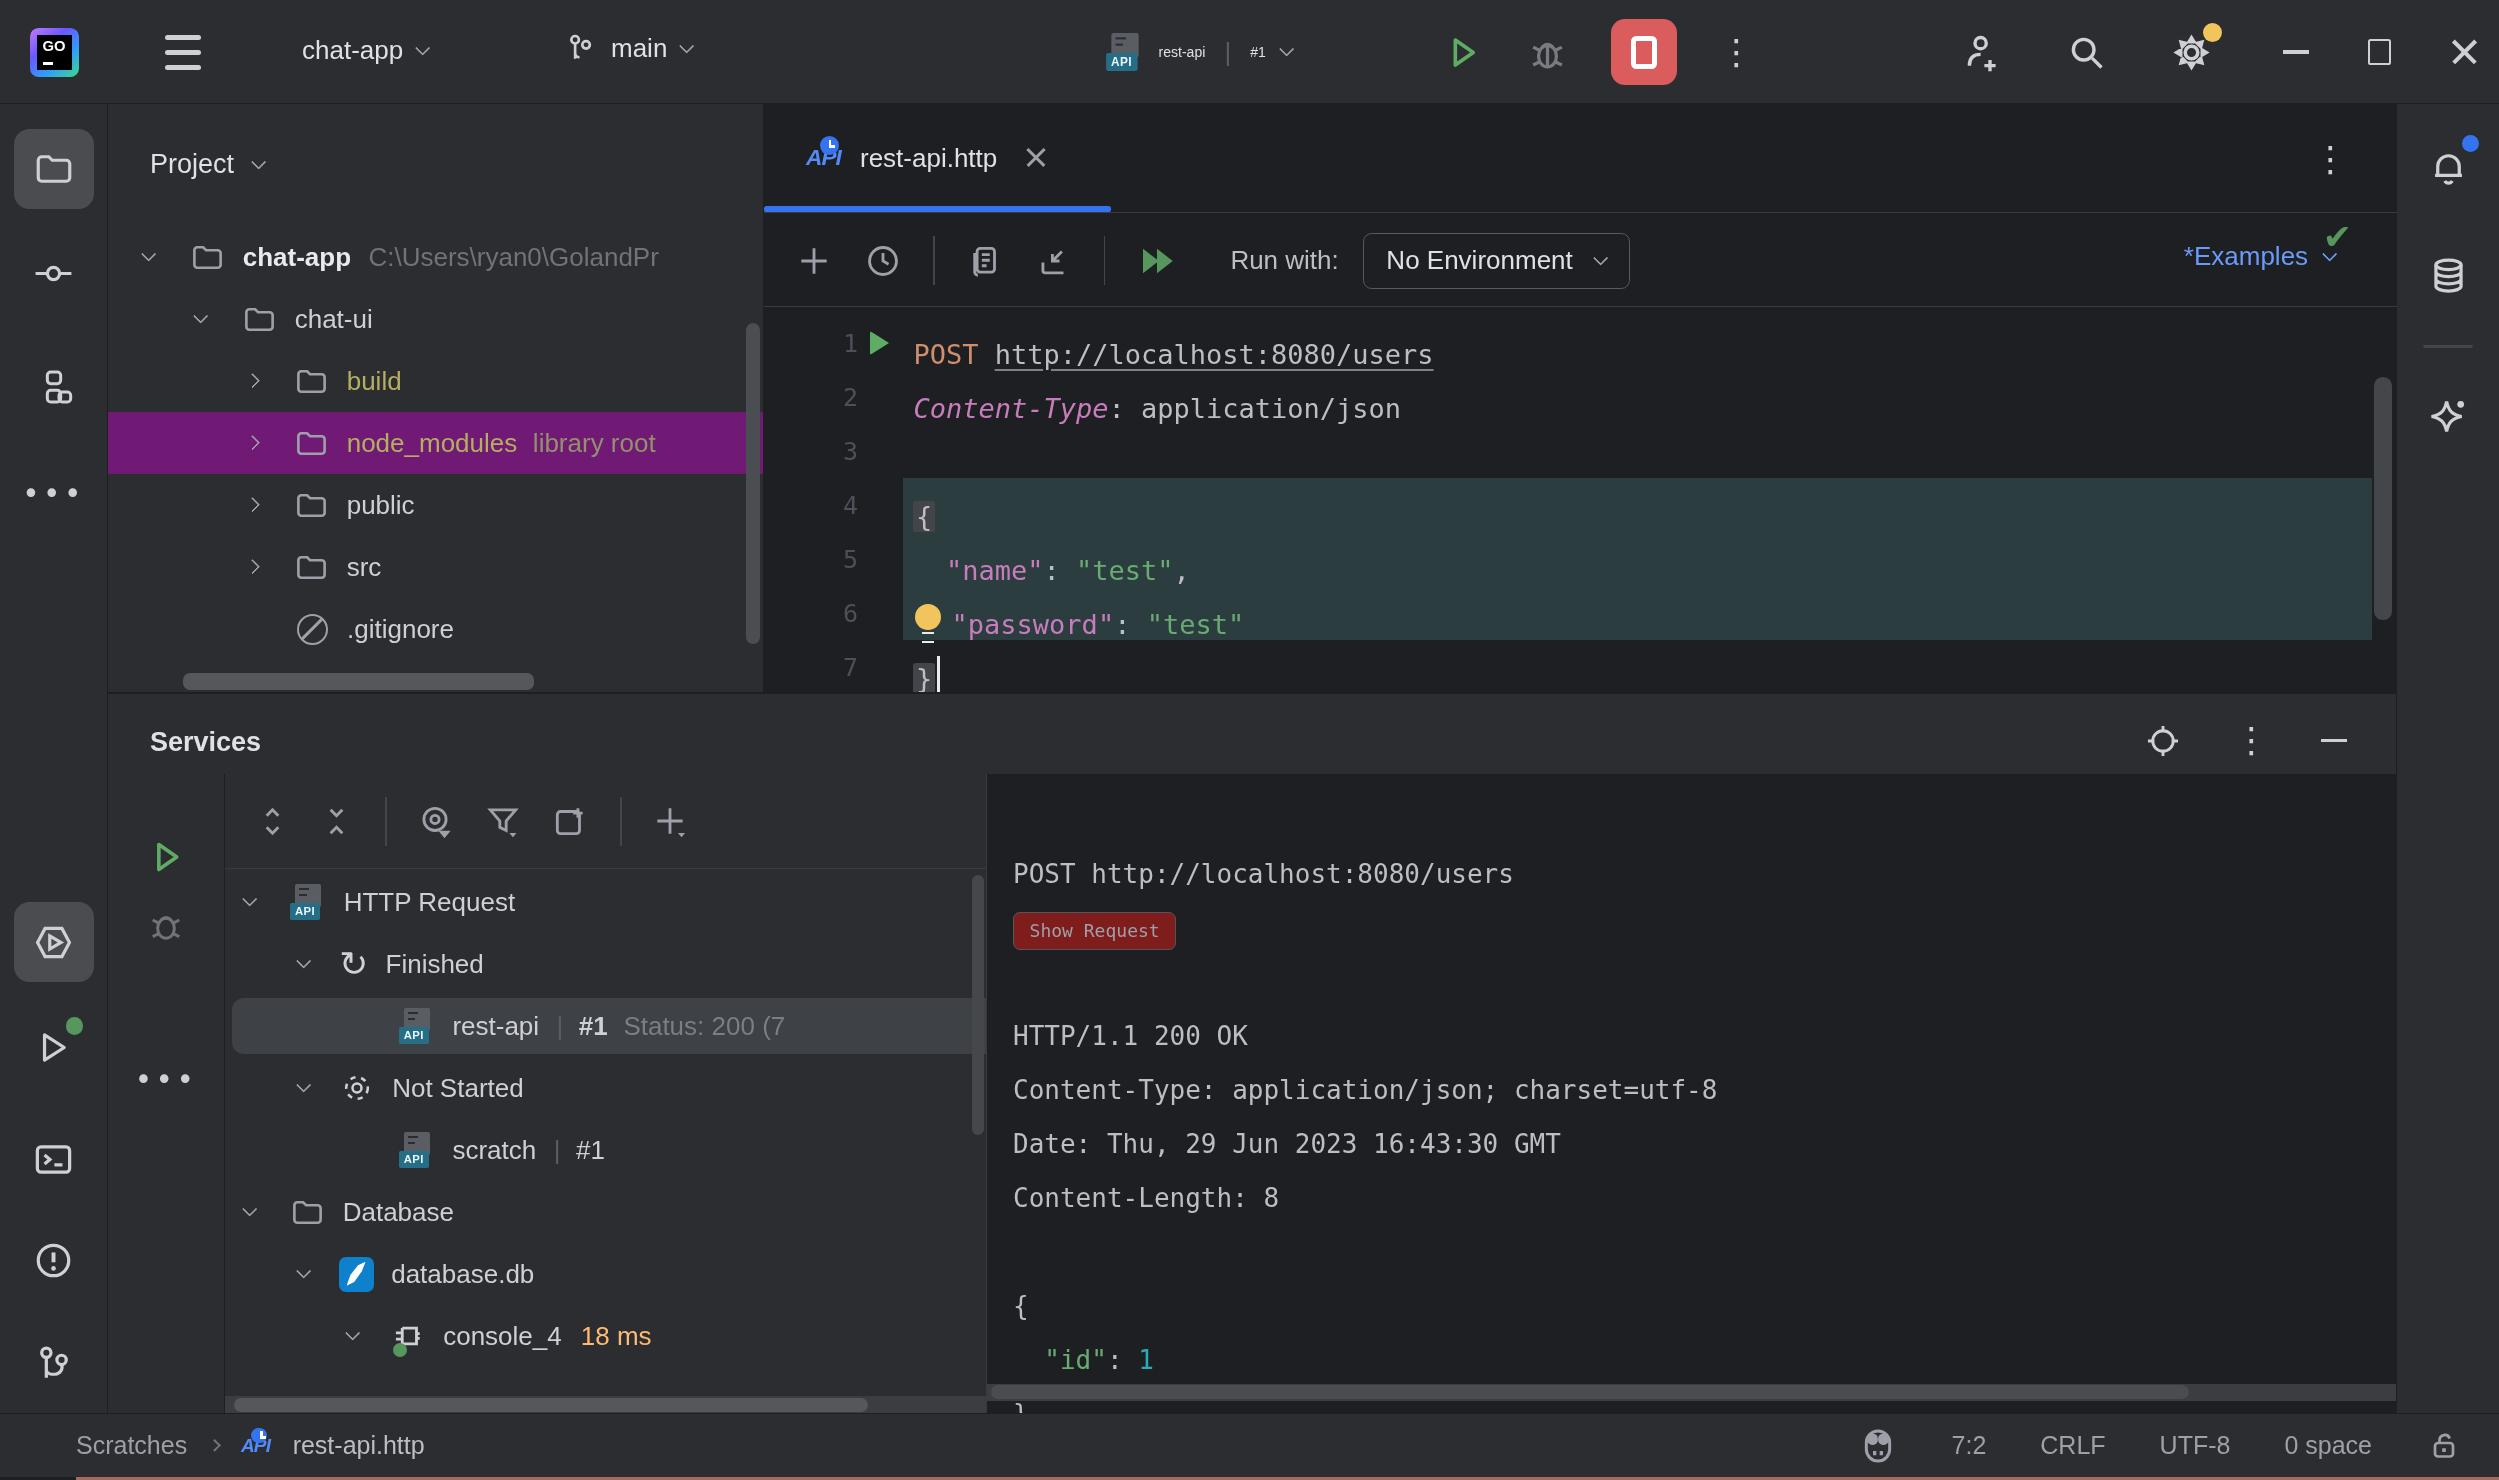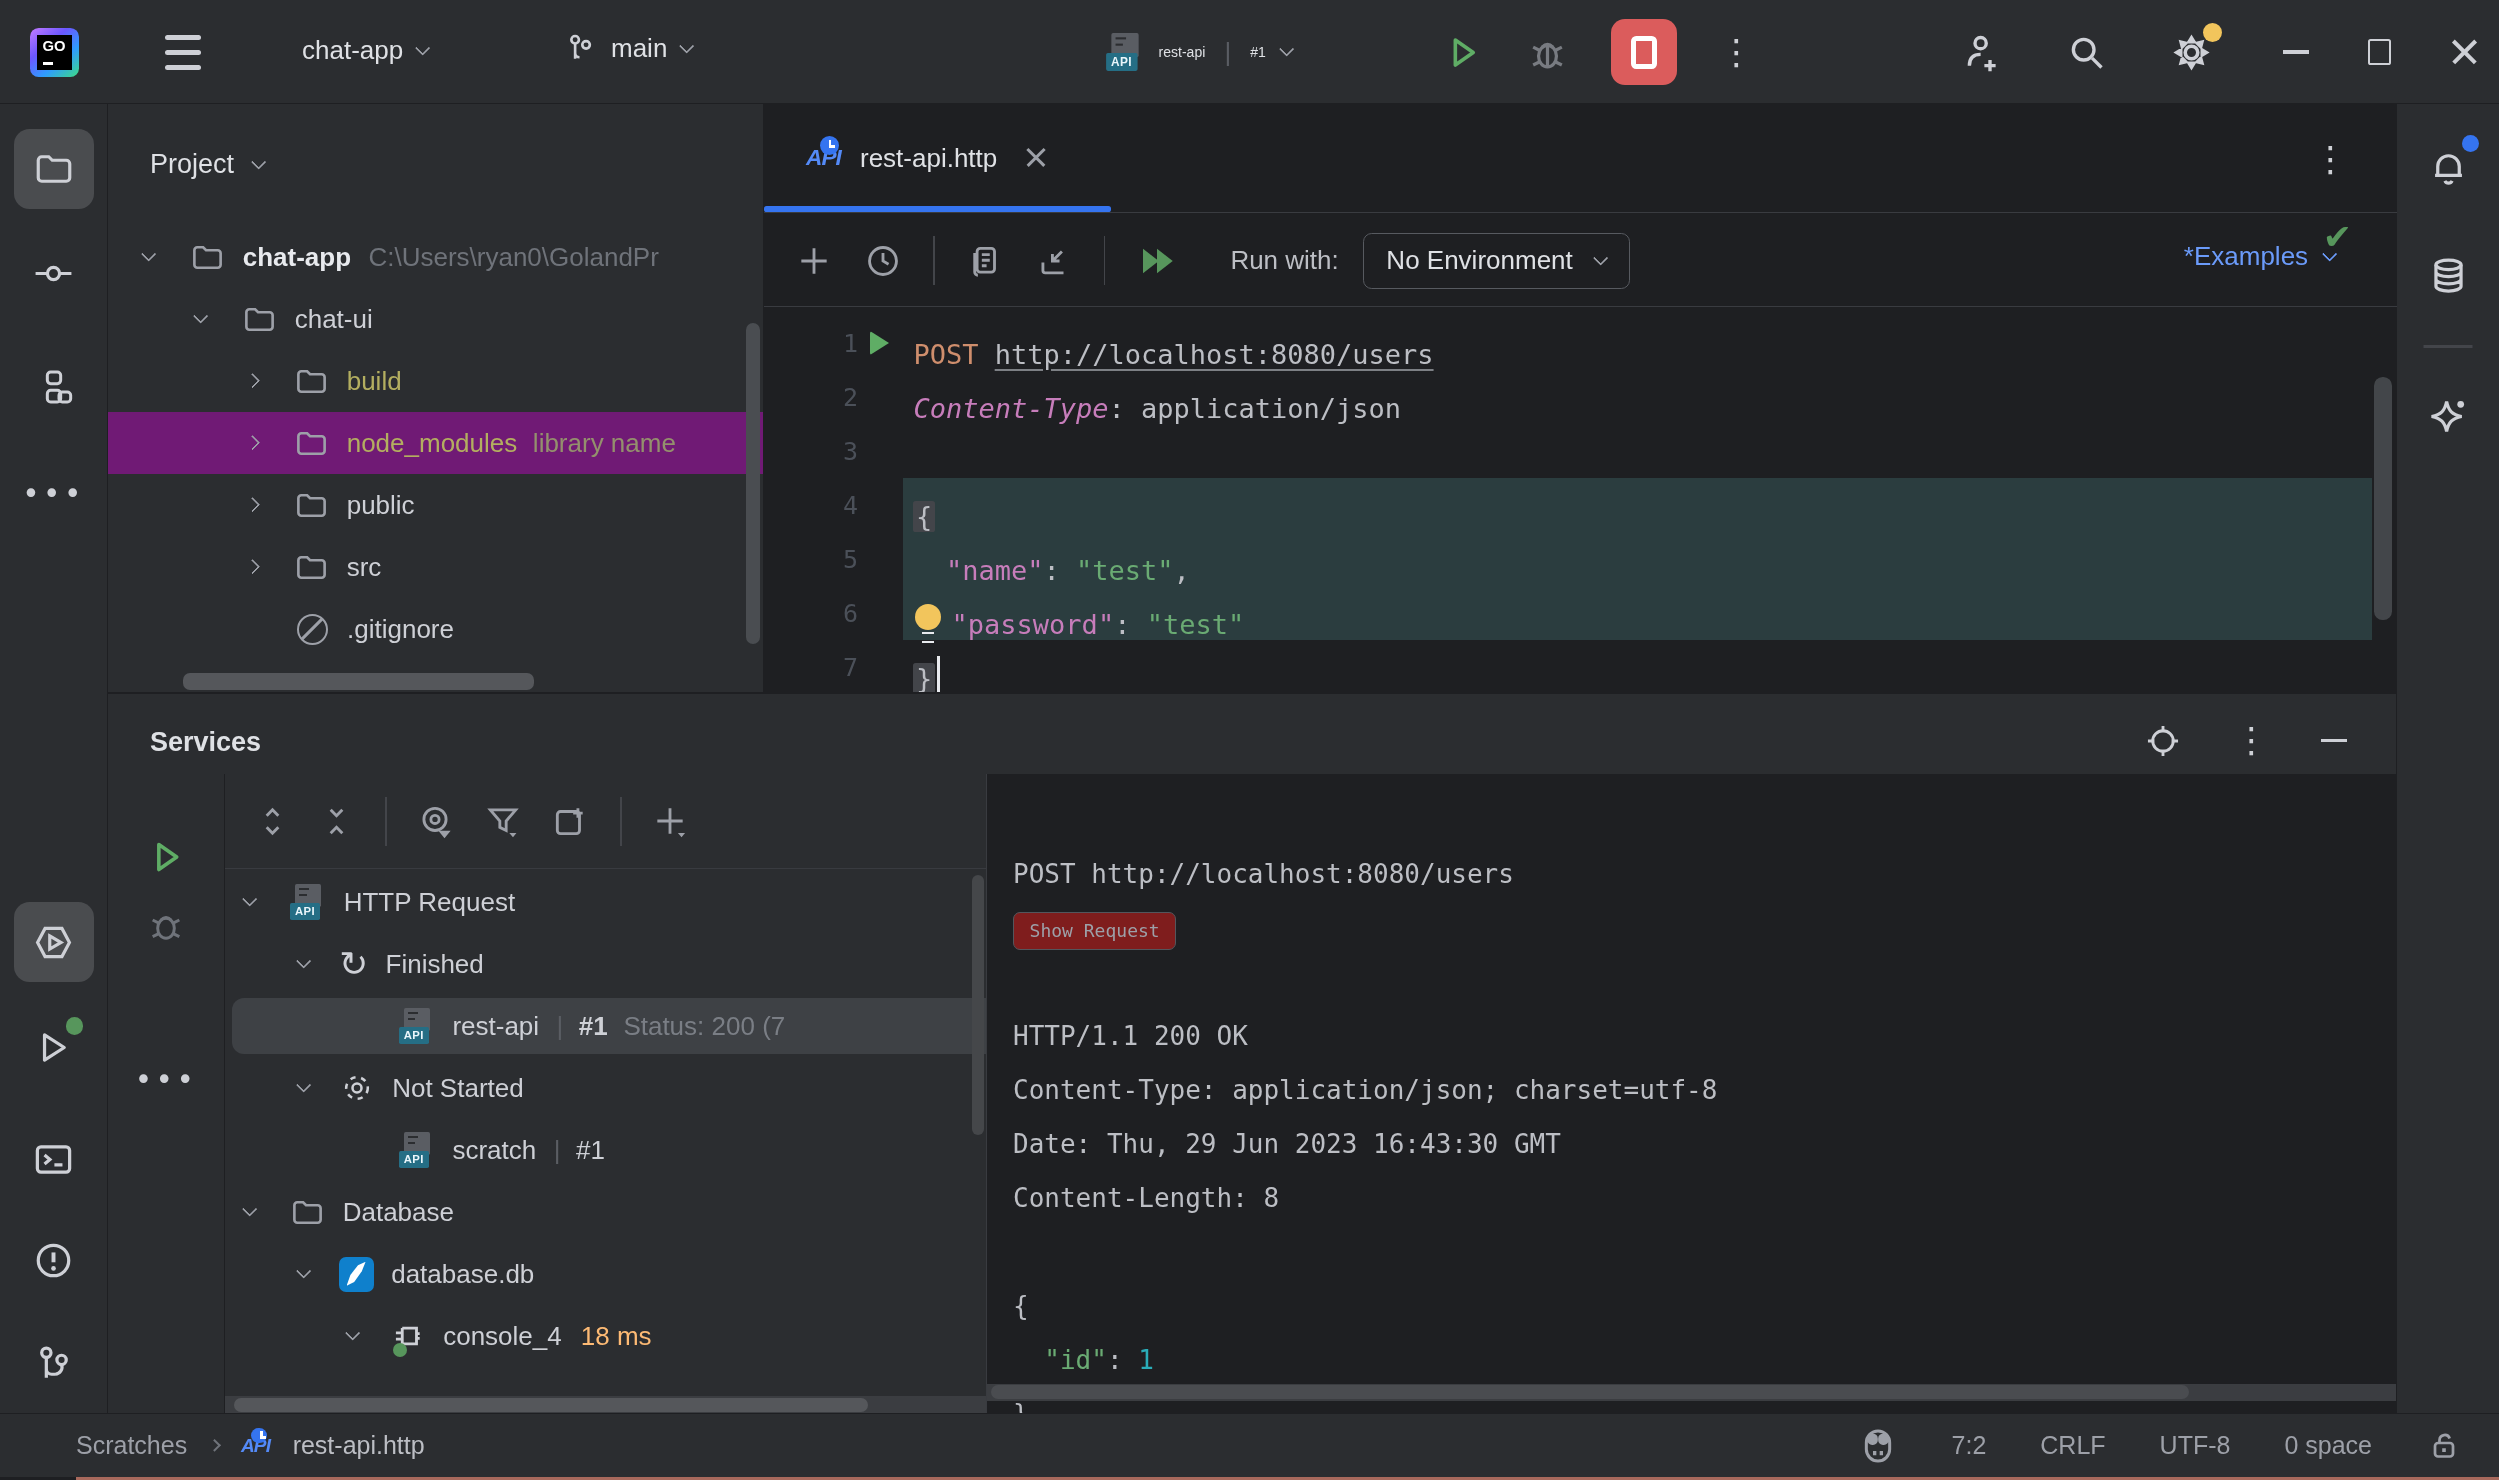--- a/index.html
+++ b/index.html
@@ -374,21 +374,21 @@
       <span class="gap" style="width:139px"></span>
         <span class="chv right"></span>
       <span class="gap" style="width:36px"></span>
       <span class="icon folder-ic">
           <svg viewBox="0 0 24 24" width="35" height="35" fill="none" stroke="#9da0a8" stroke-width="1.8">
             <path d="M3 7 a2 2 0 0 1 2-2 h4 l2 2 h8 a2 2 0 0 1 2 2 v8 a2 2 0 0 1-2 2 H5 a2 2 0 0 1-2-2 Z"></path>
           </svg>
         </span>
       <span class="gap" style="width:17.4px"></span>
       <span class="excluded">node_modules</span>
-      <span class="suffix">library name</span>
+      <span class="suffix">library root</span>
     </div>
     <div class="prow">
       <span class="gap" style="width:139px"></span>
         <span class="chv right"></span>
       <span class="gap" style="width:36px"></span>
       <span class="icon folder-ic">
           <svg viewBox="0 0 24 24" width="35" height="35" fill="none" stroke="#9da0a8" stroke-width="1.8">
             <path d="M3 7 a2 2 0 0 1 2-2 h4 l2 2 h8 a2 2 0 0 1 2 2 v8 a2 2 0 0 1-2 2 H5 a2 2 0 0 1-2-2 Z"></path>
           </svg>
         </span>

